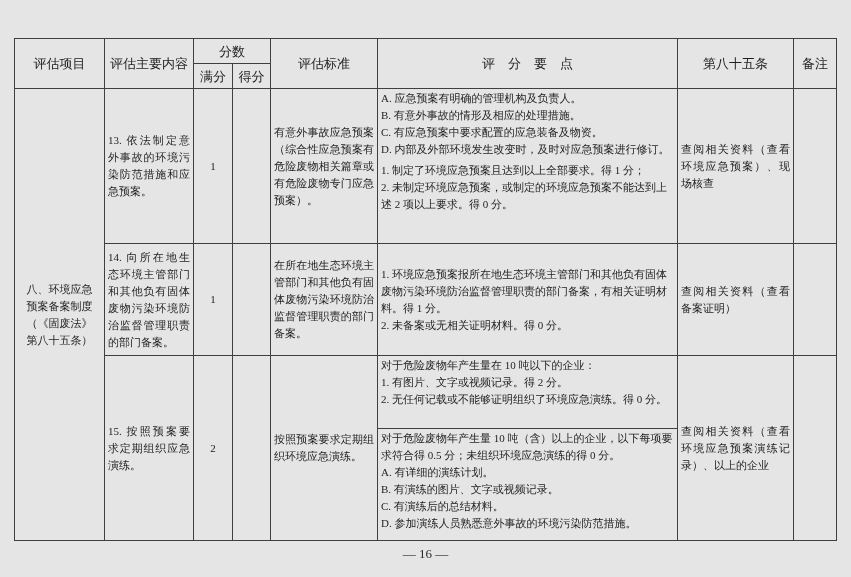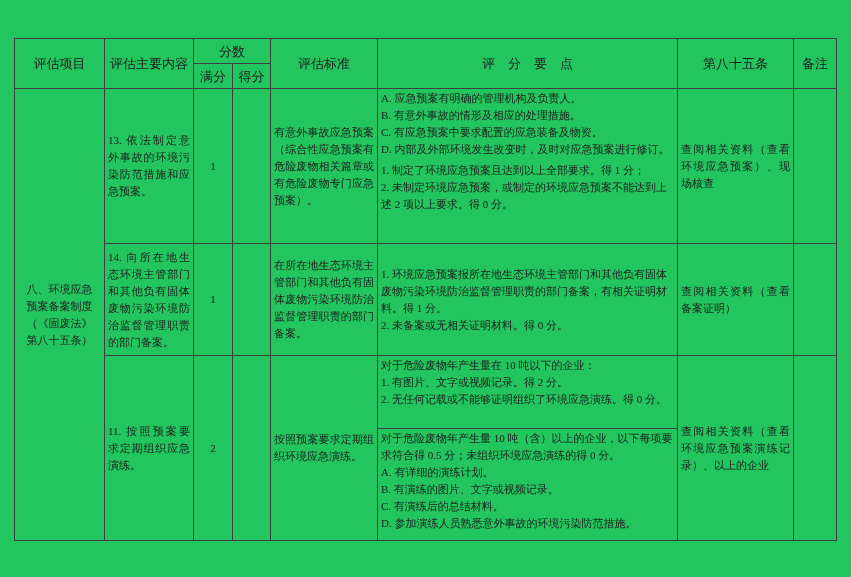--- a/index.html
+++ b/index.html
@@ -1,17 +1,17 @@
 <!DOCTYPE html>
 <html><head>
 <meta charset="utf-8">
 <style>
   html,body { margin:0; padding:0; background:#ffffff; }
   .page {
-    position:relative; width:851px; height:577px; background:#22c55e;
+    position:relative; width:851px; height:577px; background:#e5e5e5;
     font-family:"Liberation Serif","DejaVu Serif",serif; color:#1e1e1e;
     overflow:hidden;
   }
   table.assessment {
     position:absolute; left:14px; top:38px; width:822px;
     border-collapse:collapse; table-layout:fixed;
   }
   .assessment th, .assessment td {
     border:1px solid #3f3f3f;
     font-size:11px; line-height:17px; font-weight:normal;
@@ -91,21 +91,21 @@
         <td></td>
         <td class="jc">在所在地生态环境主管部门和其他负有固体废物污染环境防治监督管理职责的部门备案。</td>
         <td>
           <div class="pre">1. 环境应急预案报所在地生态环境主管部门和其他负有固体废物污染环境防治监督管理职责的部门备案，有相关证明材料。得 1 分。
 2. 未备案或无相关证明材料。得 0 分。</div>
         </td>
         <td class="jc">查阅相关资料（查看备案证明）</td>
         <td></td>
       </tr>
       <tr class="r15a">
-        <td rowspan="2" class="jc">11. 按照预案要求定期组织应急演练。</td>
+        <td rowspan="2" class="jc">15. 按照预案要求定期组织应急演练。</td>
         <td rowspan="2" class="num">2</td>
         <td rowspan="2"></td>
         <td rowspan="2" class="jc">按照预案要求定期组织环境应急演练。</td>
         <td class="vtop">
           <div class="pre">对于危险废物年产生量在 10 吨以下的企业：
 1. 有图片、文字或视频记录。得 2 分。
 2. 无任何记载或不能够证明组织了环境应急演练。得 0 分。</div>
         </td>
         <td rowspan="2" class="jc">查阅相关资料（查看环境应急预案演练记录）、以上的企业</td>
         <td rowspan="2"></td>
@@ -115,13 +115,14 @@
           <div class="pre">对于危险废物年产生量 10 吨（含）以上的企业，以下每项要求符合得 0.5 分；未组织环境应急演练的得 0 分。
 A. 有详细的演练计划。
 B. 有演练的图片、文字或视频记录。
 C. 有演练后的总结材料。
 D. 参加演练人员熟悉意外事故的环境污染防范措施。</div>
         </td>
       </tr>
     </tbody>
   </table>
 
+  <div class="pageno">—  16  —</div>
 </div>
 
 </body></html>

